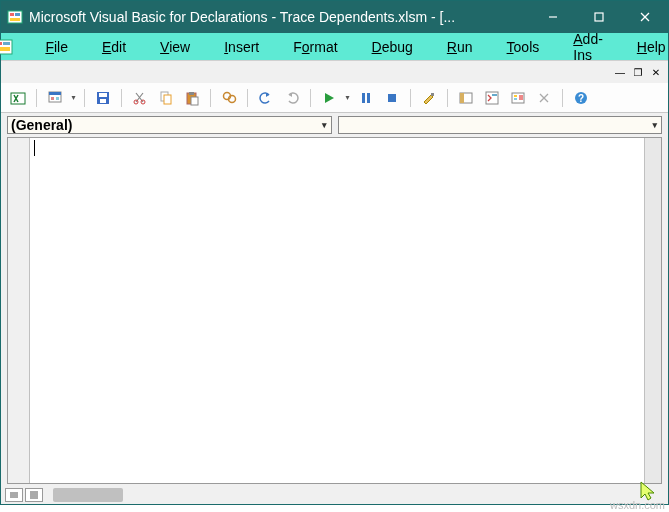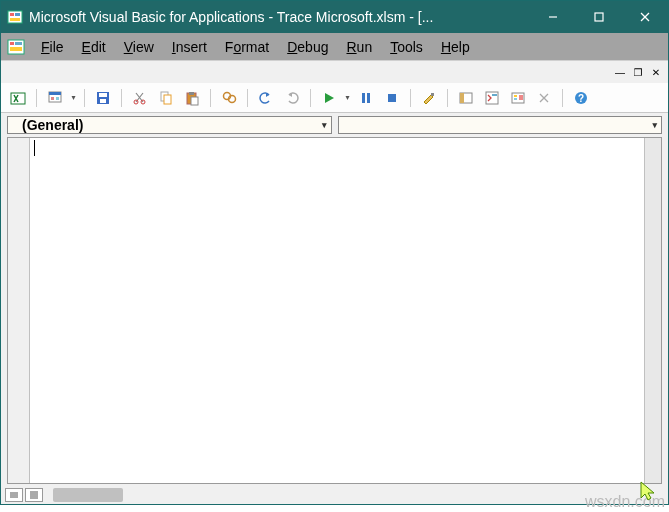--- a/index.html
+++ b/index.html
@@ -44,28 +44,29 @@
   }
   .winbtns { display:flex; height:100%; }
   .winbtn {
     width: 46px; height: 100%;
     display:flex; align-items:center; justify-content:center;
     color:#fff;
   }
 
   .menubar {
     height: 28px;
-    background: #a3a3a3;
+    background: #5eead4;
     border-bottom: 1px solid #d0d0d0;
     display:flex;
     align-items:center;
     padding: 0 6px;
-    gap: 2px;
+    gap: 18px;
     flex-shrink:0;
     position:relative;
+    justify-content:center;
   }
   .menu-excel-icon {
     width:18px;height:18px;
     margin-right:6px;
     display:flex;align-items:center;justify-content:center;
   }
   .menu-item {
     padding: 3px 8px;
     font-size: 14px;
     color:#000;
@@ -112,21 +113,21 @@
     padding: 3px 6px;
     background:#f0f0f0;
     flex-shrink:0;
   }
   .combo {
     flex:1;
     background:#fdfbf4;
     border:1px solid #888;
     display:flex;
     align-items:center;
-    padding: 0 14px;
+    padding: 0 3px;
     font-size:14px;
     font-weight:bold;
     position:relative;
   }
   .combo .arrow {
     position:absolute; right:4px;
     font-size:9px; color:#333;
   }
 
   .code-area {
@@ -184,21 +185,21 @@
     margin-left:8px;
     display:flex;
   }
   .hscroll .thumb {
     width:70px;height:100%;background:#c0c0c0;border-radius:2px;
   }
 
   .watermark {
     position:absolute;
     right:4px; bottom:1px;
-    font-size:16px;
+    font-size:11px;
     color:#bbb;
     font-family: Arial, sans-serif;
   }
   .cursor-arrow {
     position:absolute;
     right:10px; bottom:8px;
     pointer-events:none;
   }
 
   svg { display:block; }
@@ -210,21 +211,21 @@
 
   <div class="titlebar">
     <span class="app-icon">
       <svg width="16" height="16" viewBox="0 0 16 16">
           <rect x="1" y="2" width="14" height="12" fill="#fff" stroke="#2a7" stroke-width="1"></rect>
           <rect x="3" y="4" width="4" height="3" fill="#e66"></rect>
           <rect x="8" y="4" width="5" height="3" fill="#59c"></rect>
           <rect x="3" y="9" width="10" height="3" fill="#fc3"></rect>
         </svg>
     </span>
-    <span class="title-text">Microsoft Visual Basic for Applications - Trace Microsoft.xlsm - [...</span>
+    <span class="title-text">Microsoft Visual Basic for Declarations - Trace Dependents.xlsm - [...</span>
     <div class="winbtns">
       <div class="winbtn">
         <svg width="10" height="10">
             <line x1="1" y1="5" x2="9" y2="5" stroke="#fff" stroke-width="1.2"></line>
           </svg>
       </div>
       <div class="winbtn">
         <svg width="10" height="10">
             <rect x="1" y="1" width="8" height="8" fill="none" stroke="#fff" stroke-width="1.2"></rect>
           </svg>
@@ -248,20 +249,21 @@
         </svg>
     </span>
     <span class="menu-item"><u>F</u>ile</span>
     <span class="menu-item"><u>E</u>dit</span>
     <span class="menu-item"><u>V</u>iew</span>
     <span class="menu-item"><u>I</u>nsert</span>
     <span class="menu-item">F<u>o</u>rmat</span>
     <span class="menu-item"><u>D</u>ebug</span>
     <span class="menu-item"><u>R</u>un</span>
     <span class="menu-item"><u>T</u>ools</span>
+    <span class="menu-item"><u>A</u>dd-Ins</span>
     <span class="menu-item"><u>H</u>elp</span>
     <div class="mdi-controls">
       <span>—</span>
       <span>❐</span>
       <span>✕</span>
     </div>
   </div>
 
   <div style="height:22px;background:#f0f0f0;flex-shrink:0;"></div>
 

